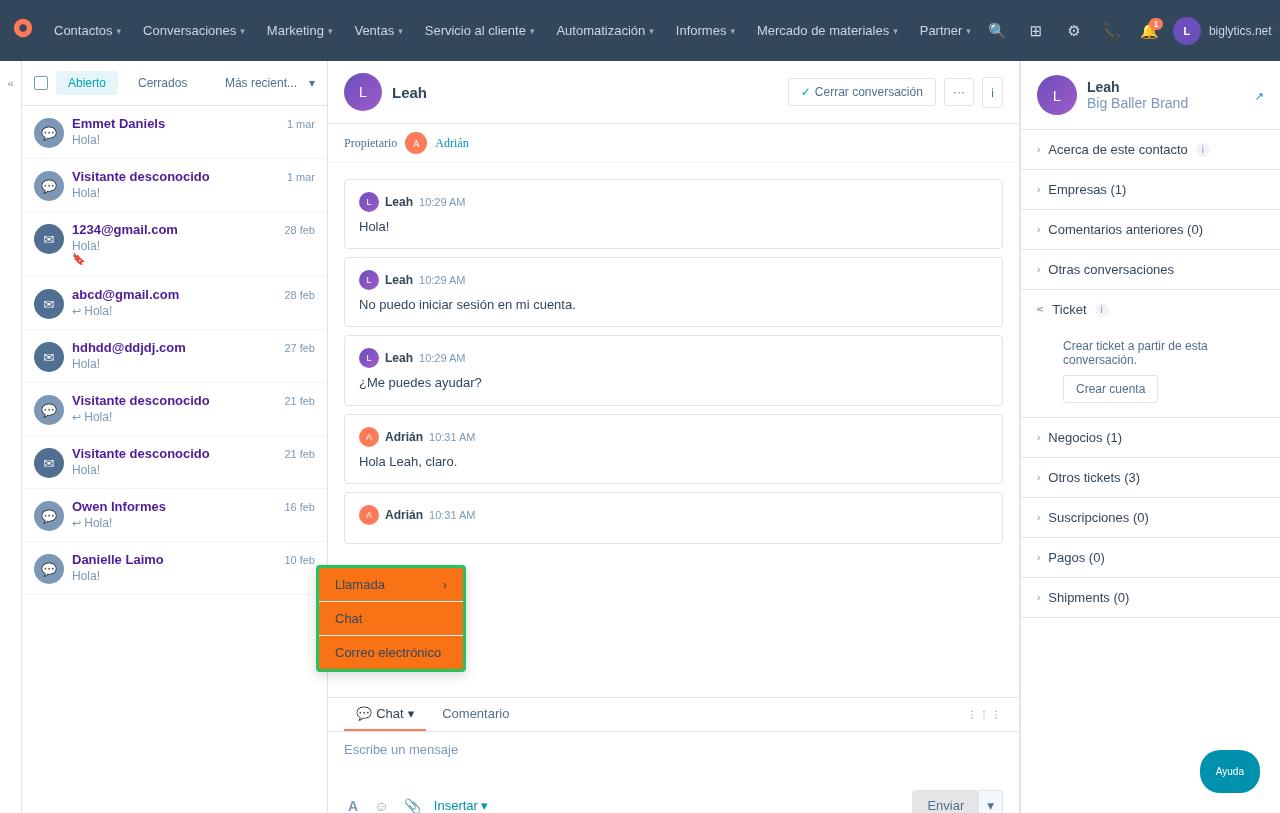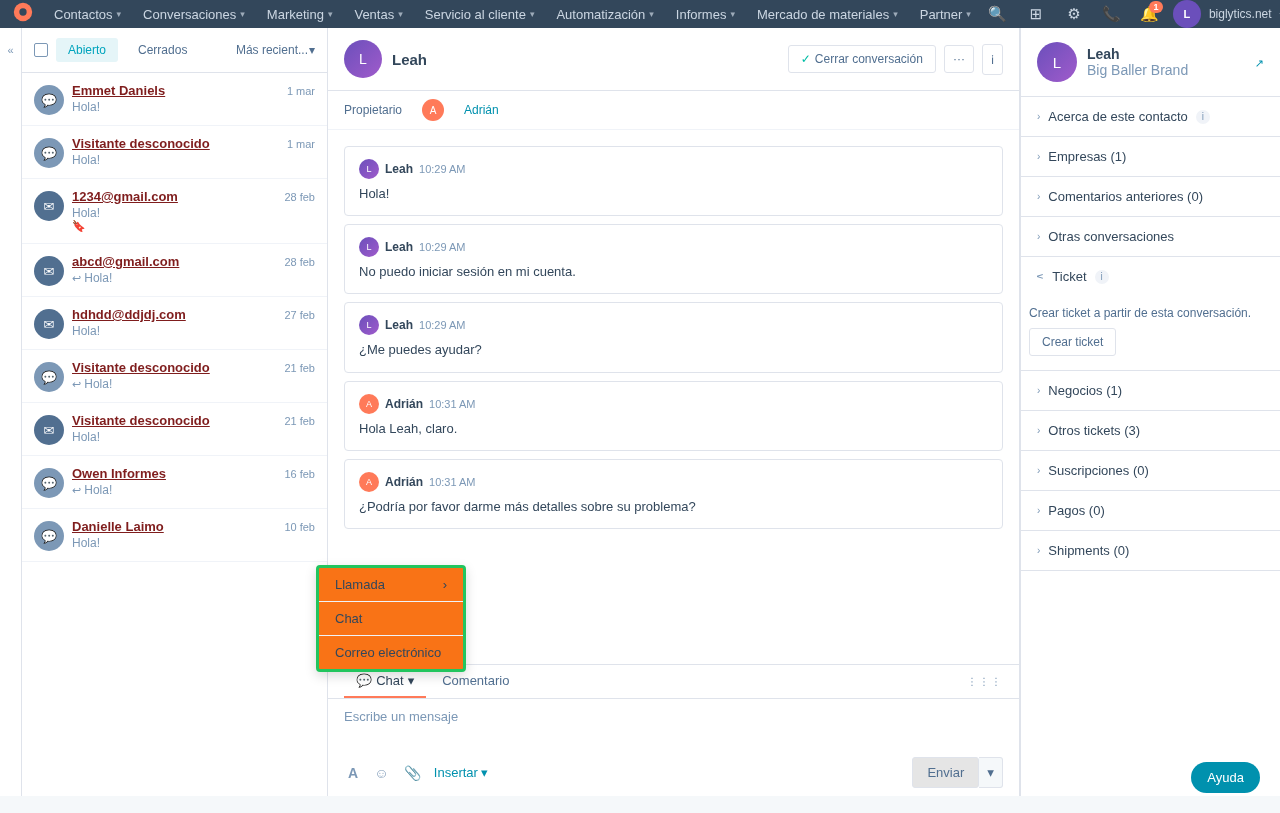--- a/index.html
+++ b/index.html
@@ -1,20 +1,20 @@
 <!DOCTYPE html>
 <html><head>
   <meta charset="utf-8">
   <style>
     * { box-sizing: border-box; margin: 0; padding: 0; }
     body { font-family: -apple-system, BlinkMacSystemFont, 'Segoe UI', Helvetica, Arial, sans-serif; font-size: 13px; background: #f5f8fa; overflow: hidden; }
 
     
     .top-nav {
-      height: 28px;
+      height: 61px;
       background: #33475b;
       display: flex;
       align-items: center;
       padding: 0 12px;
       gap: 2px;
       position: relative;
       z-index: 100;
     }
     .nav-logo { color: #ff7a59; font-size: 20px; margin-right: 8px; cursor: pointer; }
     .nav-item {
@@ -120,21 +120,21 @@
     .tab-btn.active {
       background: #e5f5f8;
       color: #00a4bd;
       font-weight: 500;
     }
     .reciente-btn {
       margin-left: auto;
       color: #516f90;
       font-size: 12px;
       cursor: pointer;
-      display: flex; align-items: center; gap: 1px;
+      display: flex; align-items: center; gap: 12px;
     }
     .conv-list { overflow-y: auto; flex: 1; }
     .conv-item {
       padding: 10px 12px;
       border-bottom: 1px solid #f0f3f8;
       cursor: pointer;
       display: flex;
       gap: 8px;
     }
     .conv-icon {
@@ -148,21 +148,21 @@
     }
     .conv-icon.chat-icon { background: #7c98b6; }
     .conv-icon.email-icon { background: #516f90; }
     .conv-content { flex: 1; min-width: 0; }
     .conv-header-row {
       display: flex;
       justify-content: space-between;
       align-items: baseline;
       margin-bottom: 2px;
     }
-    .conv-name { font-weight: 600; font-size: 13px; color: #7f1d1d; text-decoration: underline; }
+    .conv-name { font-weight: 600; font-size: 13px; color: #4c1d95; }
     .conv-date { font-size: 11px; color: #7c98b6; white-space: nowrap; }
     .conv-preview { font-size: 12px; color: #7c98b6; white-space: nowrap; overflow: hidden; text-overflow: ellipsis; }
     .conv-reply { display: flex; align-items: center; gap: 3px; font-size: 12px; color: #7c98b6; }
     .conv-reply .arrow { font-size: 11px; }
 
     
     .chat-area {
       flex: 1;
       display: flex;
       flex-direction: column;
@@ -217,24 +217,25 @@
       font-size: 12px;
       color: #516f90;
       cursor: pointer;
     }
 
     
     .owner-row {
       padding: 8px 16px;
       display: flex;
       align-items: center;
-      gap: 20px;
+      gap: 8px;
       border-bottom: 1px solid #f0f3f8;
       font-size: 12px;
       color: #516f90;
+      font-family: Liberation Serif, serif;
     }
     .owner-avatar {
       width: 22px; height: 22px;
       border-radius: 50%;
       background: #ff7a59;
       display: flex; align-items: center; justify-content: center;
       color: white; font-size: 10px;
     }
     .owner-link { color: #0091ae; cursor: pointer; }
 
@@ -412,42 +413,43 @@
     }
     .accordion-chevron { color: #7c98b6; font-size: 10px; }
     .accordion-chevron.open { transform: rotate(90deg); }
     .accordion-info { font-size: 10px; color: #7c98b6; background: #f0f3f8; border-radius: 50%; width: 14px; height: 14px; display: flex; align-items: center; justify-content: center; }
 
     
     .ticket-body {
       padding: 10px 8px 14px;
       font-size: 12px;
       color: #516f90;
+      margin-left: 34px;
     }
     .btn-crear-ticket {
       background: white;
       border: 1px solid #dfe3eb;
       border-radius: 3px;
       padding: 6px 12px;
       font-size: 12px;
       color: #516f90;
       cursor: pointer;
       margin-top: 8px;
     }
 
     
     .ayuda-btn {
       position: fixed;
       bottom: 20px;
       right: 20px;
       background: #0091ae;
       color: white;
       border-radius: 20px;
-      padding: 8px 16px;
-      font-size: 13px;
+      padding: 16px 16px;
+      font-size: 10px;
       cursor: pointer;
       font-weight: 500;
       z-index: 999;
     }
   </style>
 </head>
 <body>
 
 <nav class="top-nav">
   <div class="nav-logo">
@@ -696,21 +698,20 @@
         </div>
         <div class="msg-text">Hola Leah, claro.</div>
       </div>
 
       <div class="msg-bubble">
         <div class="msg-meta">
           <div class="msg-avatar-sm adrian">A</div>
           <span class="msg-sender">Adrián</span>
           <span class="msg-time">10:31 AM</span>
         </div>
-        <div class="msg-text">¿Podría por favor darme más detalles sobre su problema?</div>
       </div>
     </div>
 
     <div class="chat-input-area">
       <div class="chat-tabs">
         <div class="chat-tab active">
           <span>💬</span>
           <span>Chat</span>
           <span>▾</span>
         </div>
@@ -796,21 +797,21 @@
 
     <div class="accordion-item">
       <div class="accordion-header">
         <span class="accordion-chevron open">∨</span>
         <span>Ticket</span>
         <span class="accordion-info">i</span>
       </div>
       <div class="ticket-body">
         <span>Crear ticket a partir de esta conversación.</span>
         <br>
-        <button class="btn-crear-ticket">Crear ticket</button>
+        <button class="btn-crear-ticket">Crear cuenta</button>
       </div>
     </div>
 
     <div class="accordion-item">
       <div class="accordion-header">
         <span class="accordion-chevron">›</span>
         <span>Negocios (1)</span>
       </div>
     </div>
 

